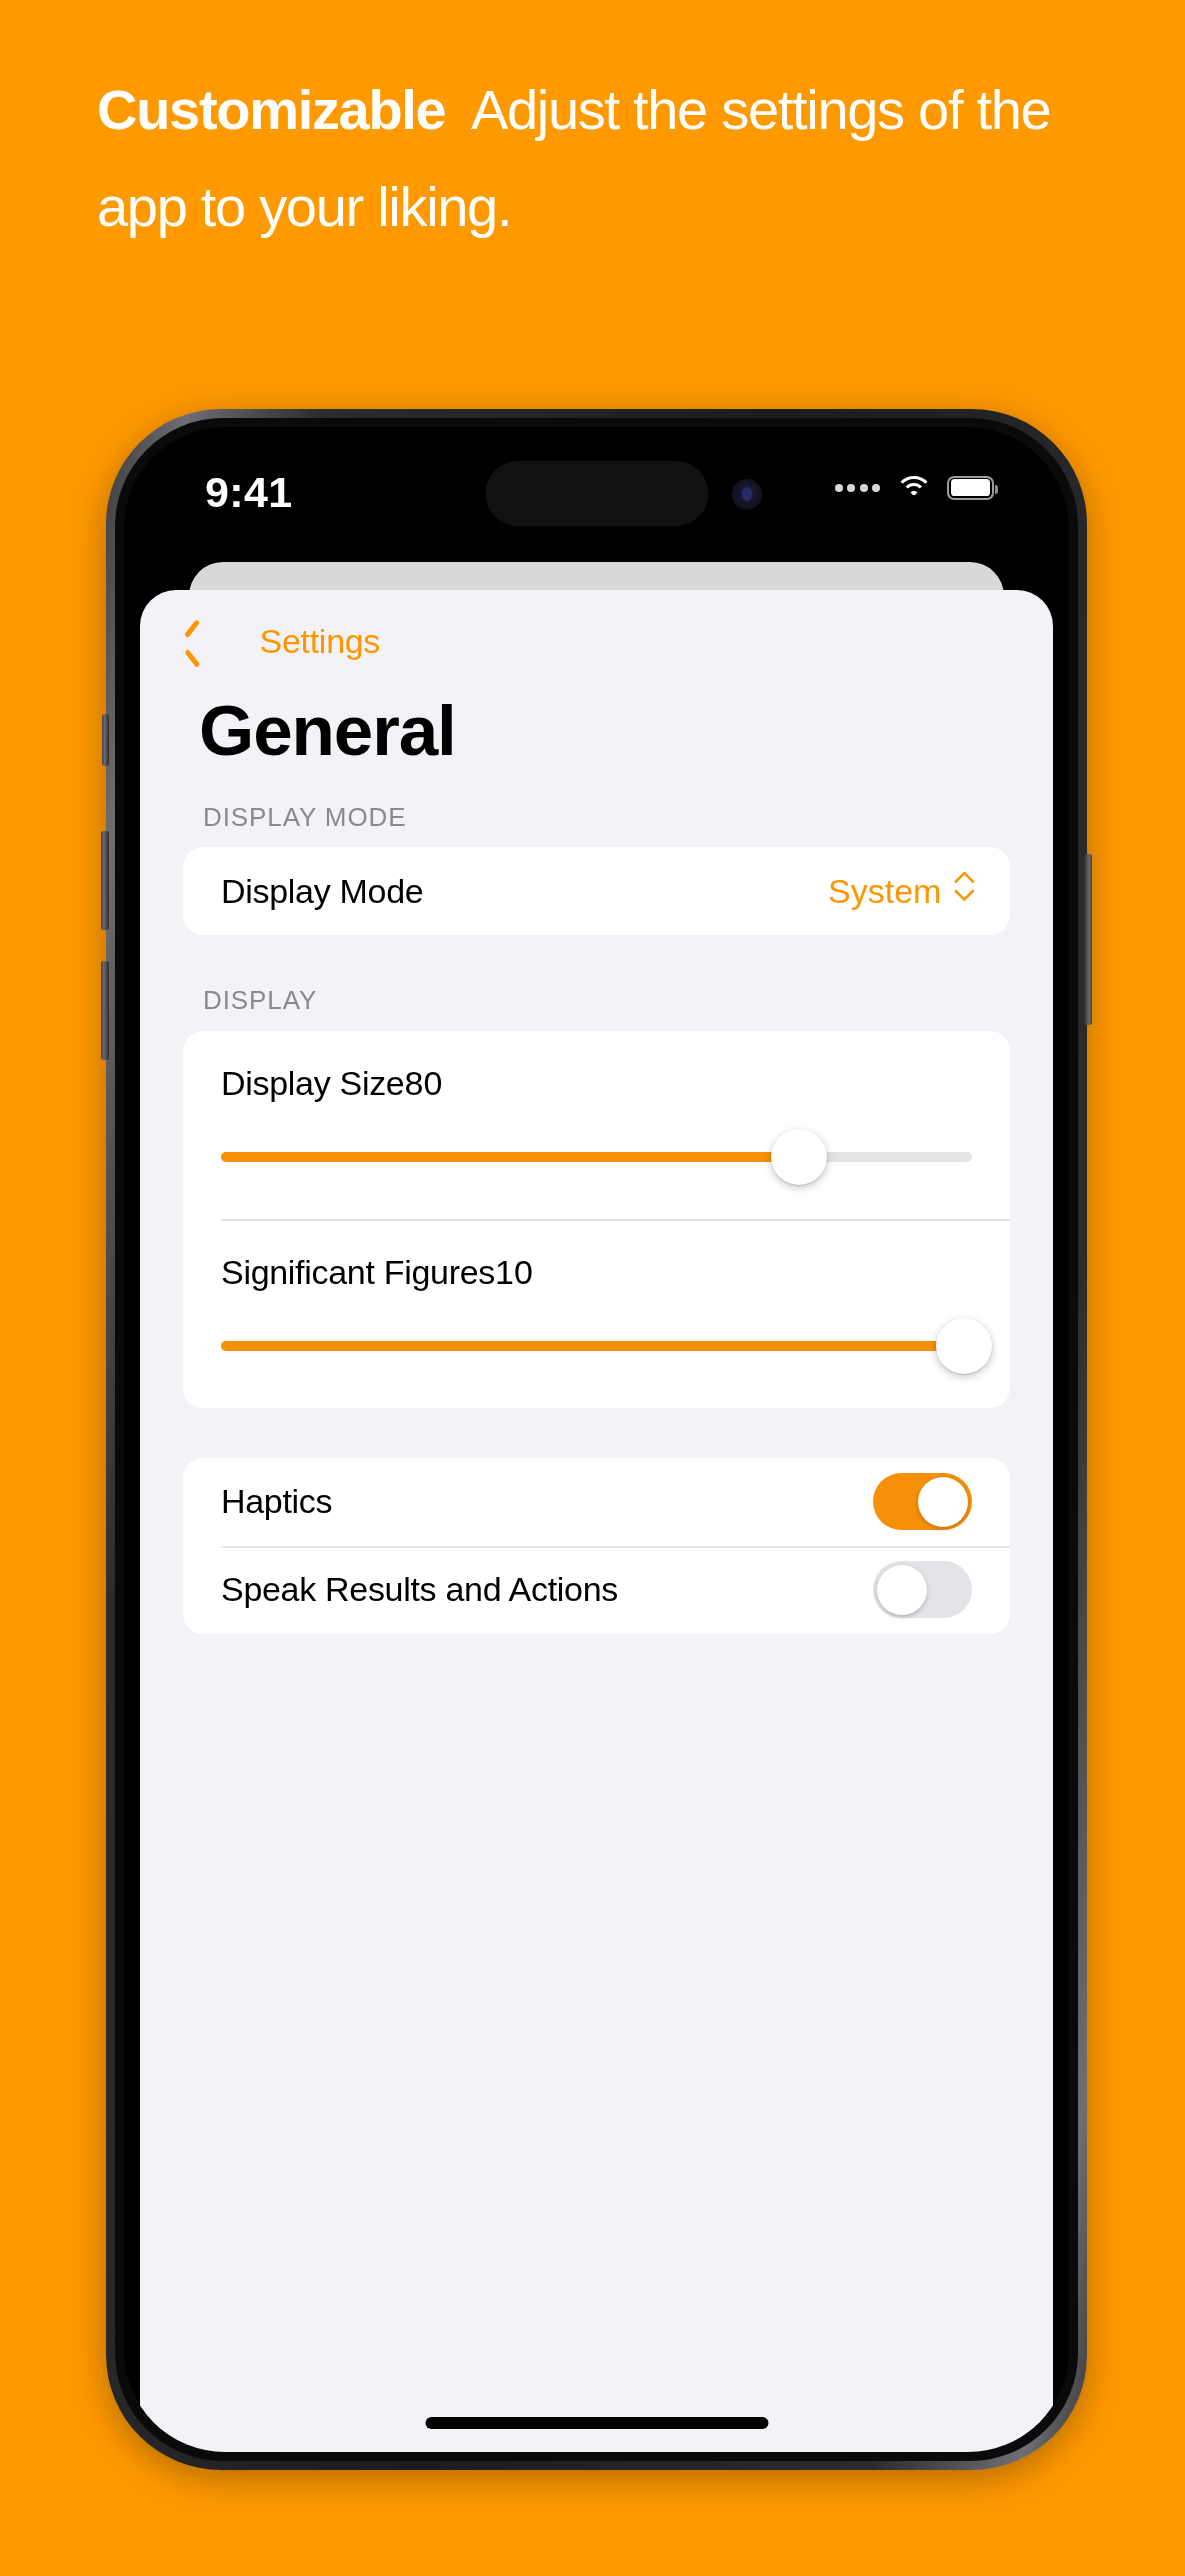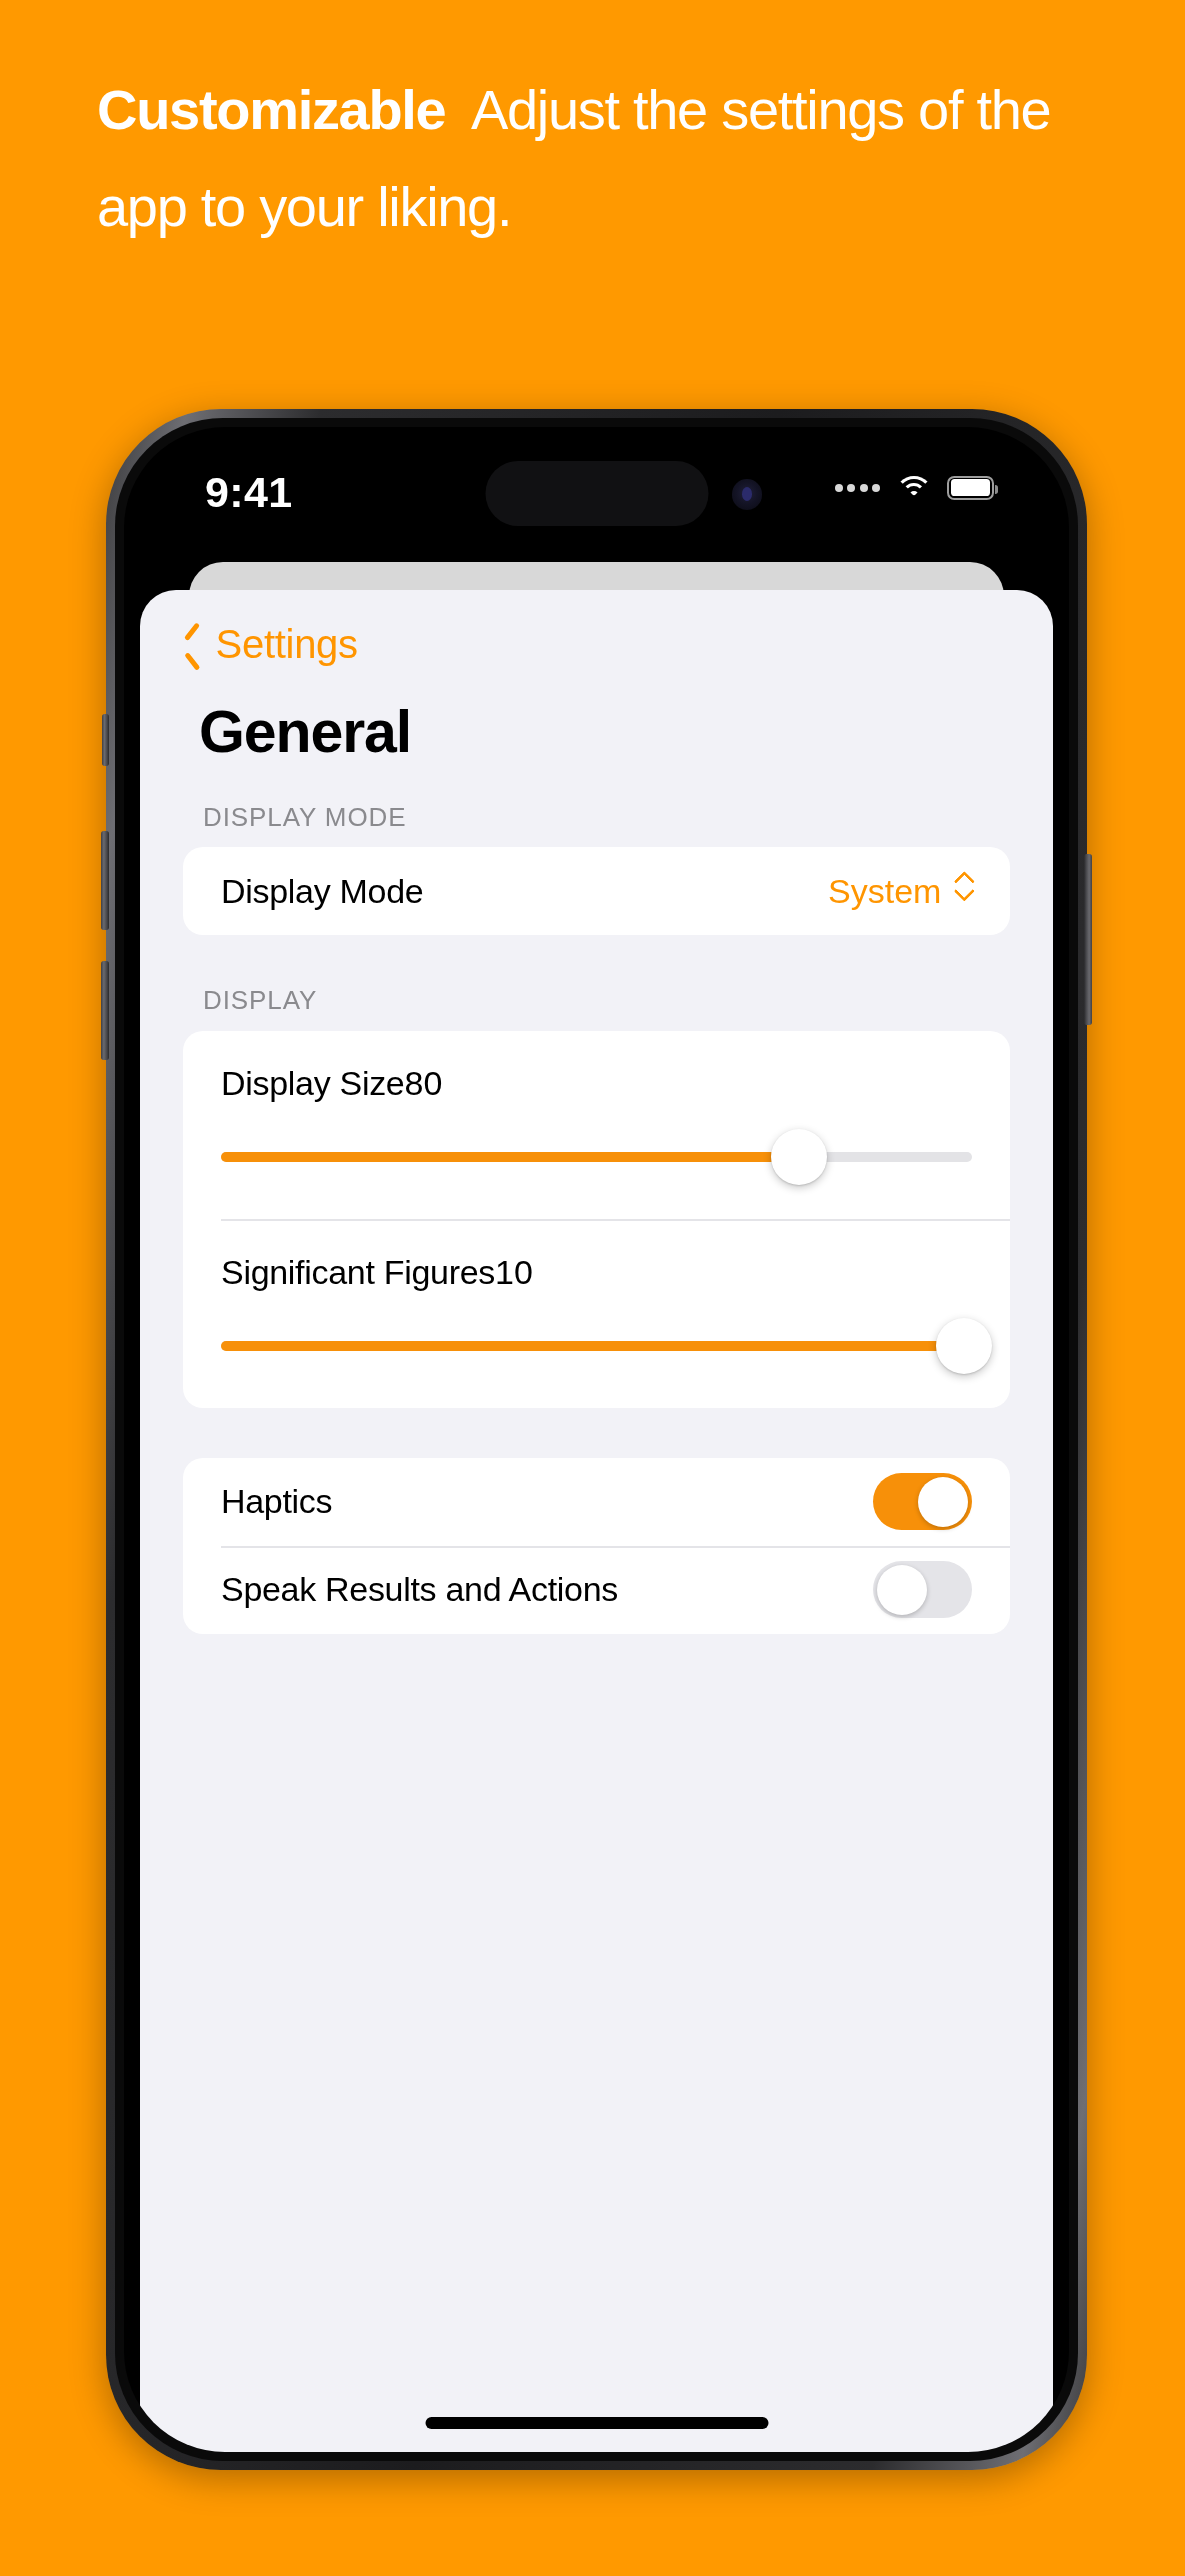--- a/index.html
+++ b/index.html
@@ -121,25 +121,25 @@
     display:flex; align-items:center; gap:12.6px;
     color:#FF9500; cursor:pointer;
   }
   .chev-left { width:20px; height:34px; position:relative; flex:0 0 auto; }
   .chev-left::before, .chev-left::after {
     content:""; position:absolute; left:2.7px; width:20px; height:5.4px;
     background:#FF9500; border-radius:3.6px;
   }
   .chev-left::before { top:9px; transform:rotate(-52deg); transform-origin:left center; }
   .chev-left::after  { top:23.4px; transform:rotate(52deg);  transform-origin:left center; }
-  .back-label { font-size:40px; letter-spacing:-0.3px; }
+  .back-label { font-size:34px; letter-spacing:-0.3px;margin-left:44px; }
 
   .large-title {
-    position:absolute; left:59px; top:108px;
-    font-size:59px; font-weight:700; color:#000000; letter-spacing:-1.1px;
+    position:absolute; left:59px; top:100px;
+    font-size:71px; font-weight:700; color:#000000; letter-spacing:-1.1px;
   }
 
   
   .list { position:absolute; left:0; right:0; top:212px; bottom:0; }
   .group-header {
     font-size:26px; color:#8a8a8e; letter-spacing:0.9px;
     padding:0 0 14.4px 63px; text-transform:uppercase;
   }
   .group { margin:0 43px; background:#ffffff; border-radius:20px; overflow:hidden; }
   .row { position:relative; padding:0 38px; min-height:88px;

